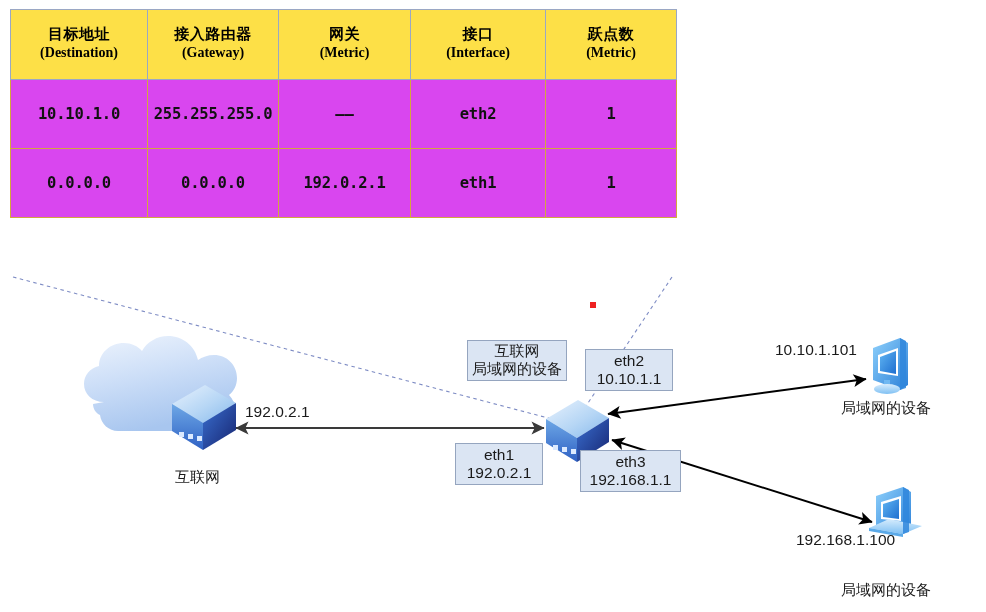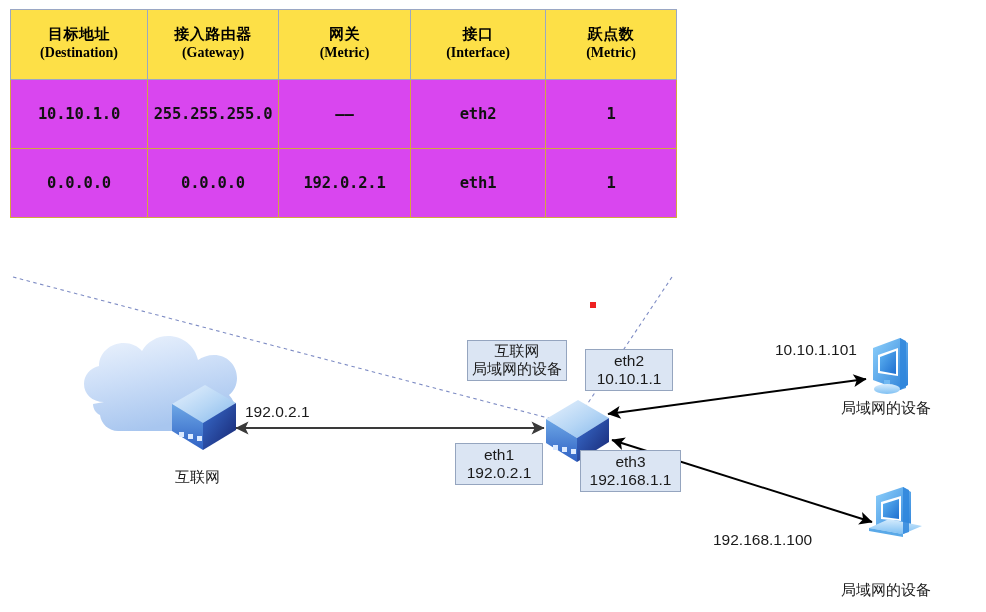--- a/index.html
+++ b/index.html
@@ -268,16 +268,16 @@
     <span>192.168.1.1</span>
   </div>
 
   <div class="plainlabel lbl-cn" style="left:175px;top:468px;">互联网</div>
 
   <div class="plainlabel lbl-ip" style="left:245px;top:403px;">192.0.2.1</div>
 
   <div class="plainlabel lbl-ip" style="left:775px;top:341px;">10.10.1.101</div>
   <div class="plainlabel lbl-cn" style="left:841px;top:399px;">局域网的设备</div>
 
-  <div class="plainlabel lbl-ip" style="left:713px;top:531px;">192.168.1.100</div>
+  <div class="plainlabel lbl-ip" style="left:796px;top:531px;">192.168.1.100</div>
   <div class="plainlabel lbl-cn" style="left:841px;top:581px;">局域网的设备</div>
 
 </div>
 
 </body></html>

